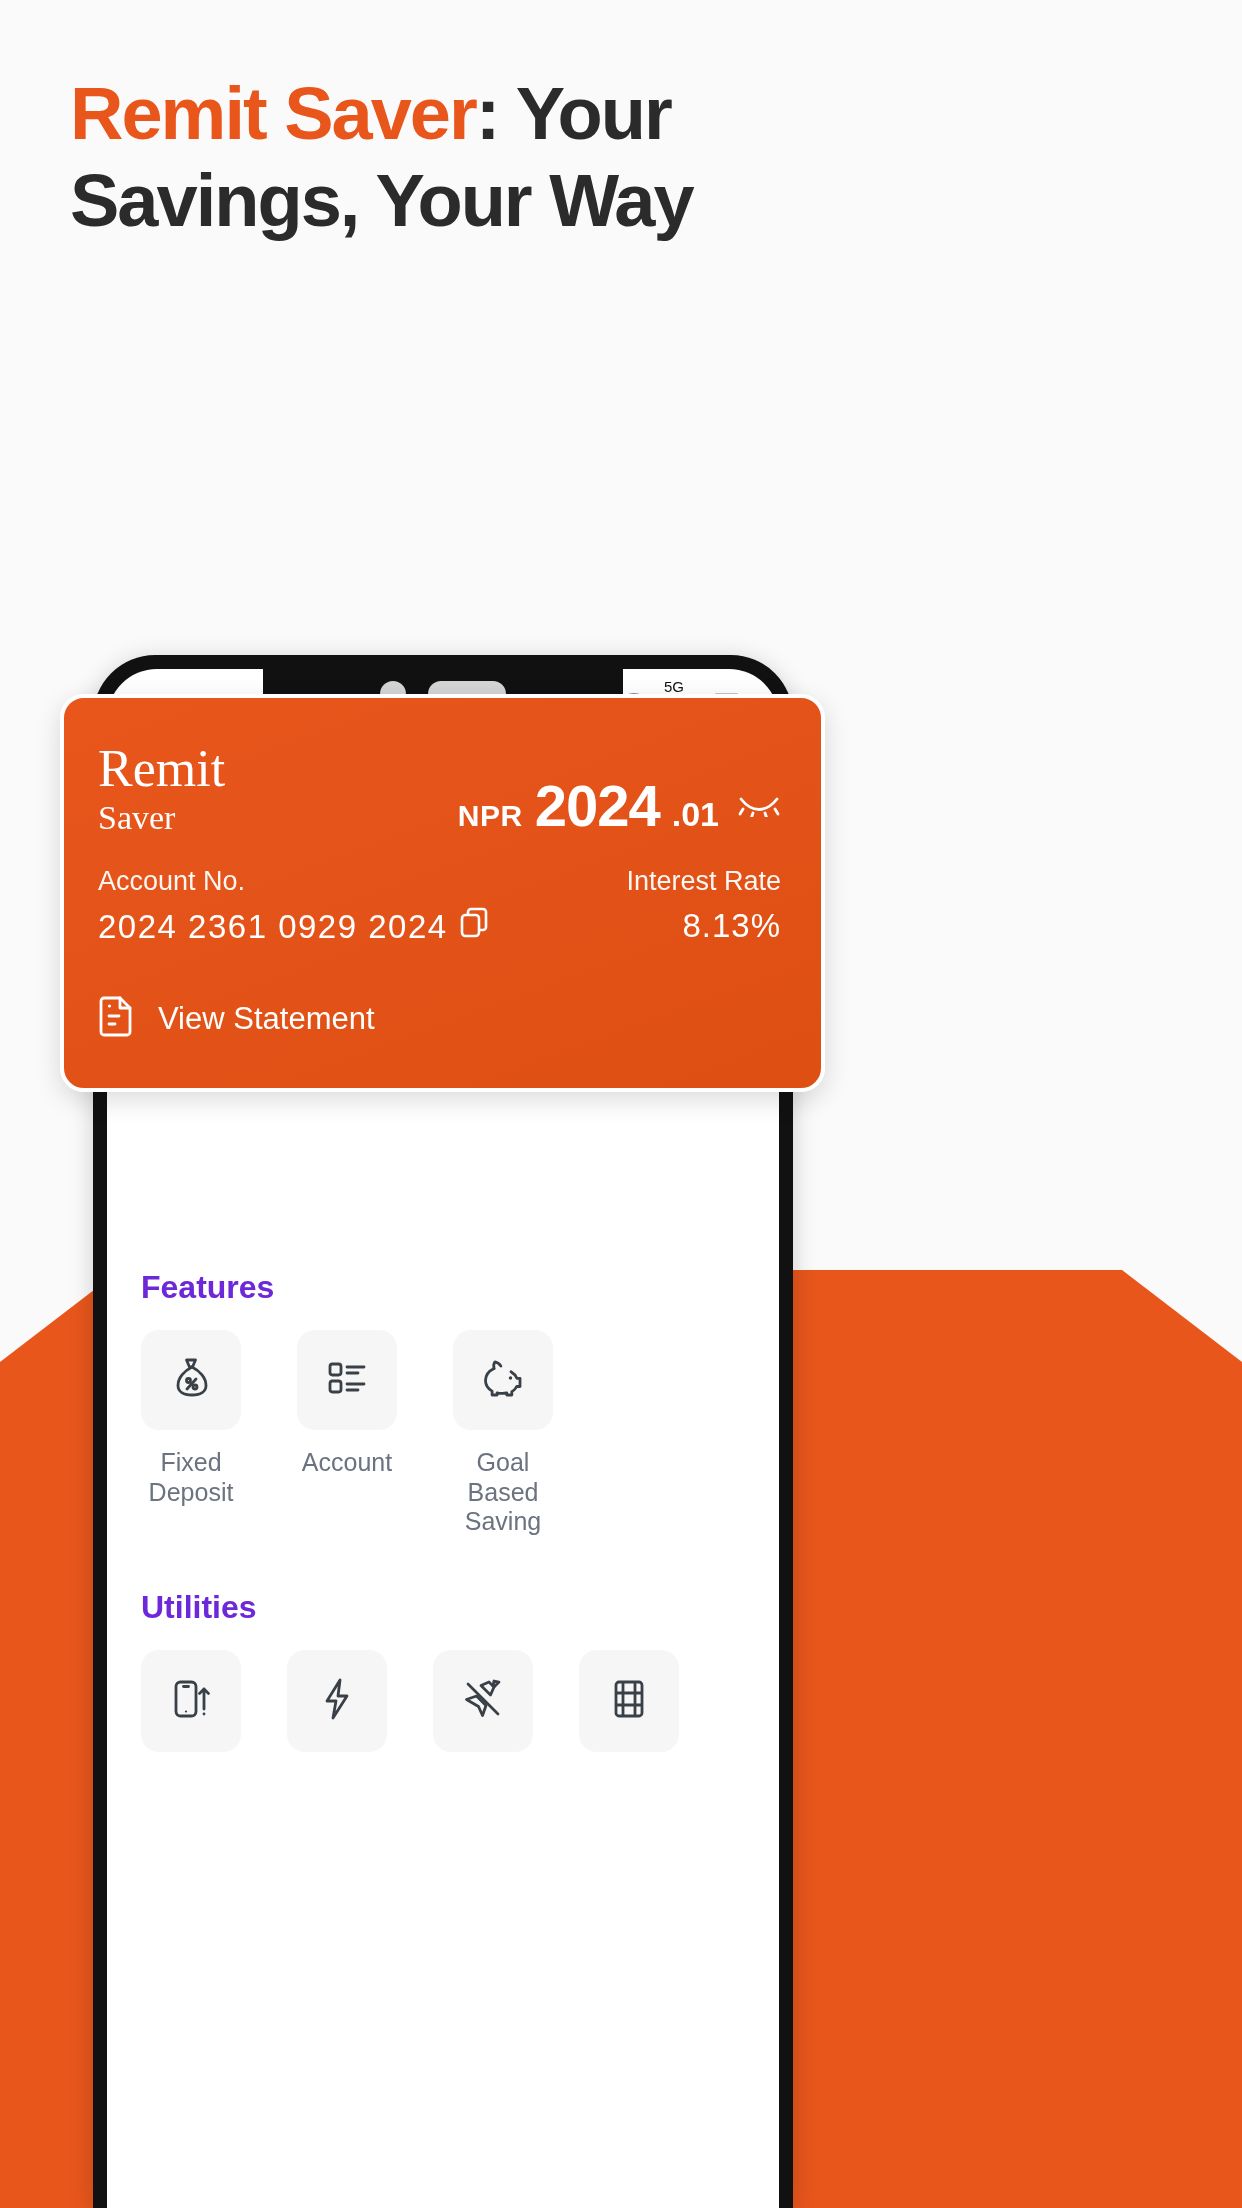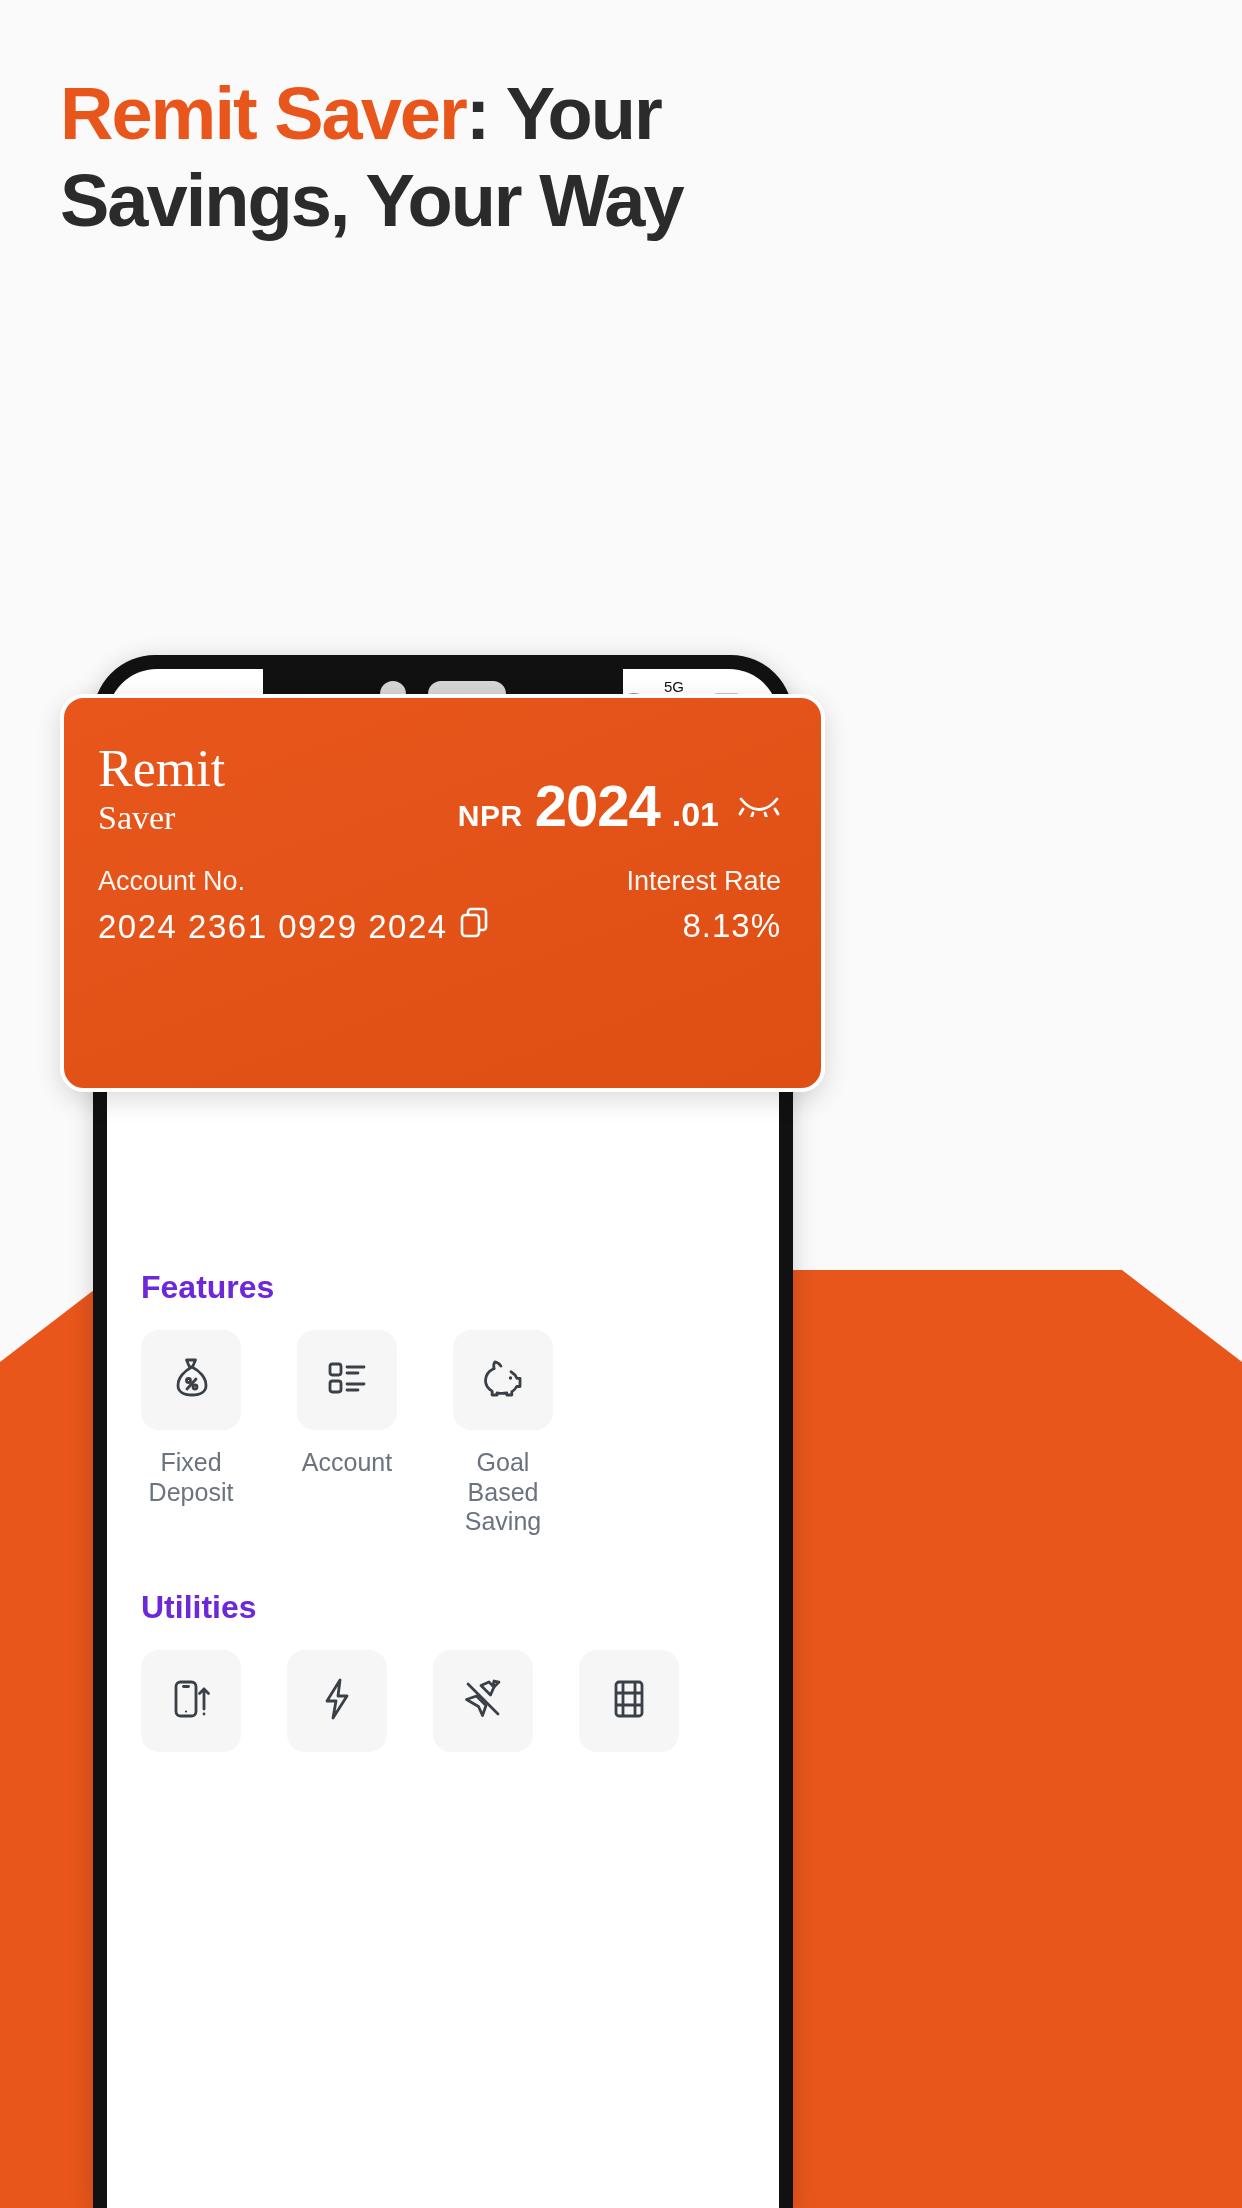--- a/index.html
+++ b/index.html
@@ -7,21 +7,21 @@
   body {
     font-family:"Liberation Sans", sans-serif;
     background:#FAFAFA;
     overflow:hidden;
     position:relative;
   }
 
   
   .headline {
     position:absolute;
-    left:60px; top:70px;
+    left:70px; top:70px;
     width:700px;
     font-size:74px;
     font-weight:bold;
     line-height:1.18;
     letter-spacing:-2px;
     color:#2B2B2B;
   }
   .headline .brand { color:#E8561C; }
 
   
@@ -369,13 +369,24 @@
           </svg>
         </span>
       </div>
     </div>
     <div>
       <div class="lbl" style="text-align:right;">Interest Rate</div>
       <div class="rate-val">8.13%</div>
     </div>
   </div>
 
+  <div class="view-stmt">
+    <span>
+      <svg width="38" height="44" viewBox="0 0 38 44" fill="none" stroke="#FFFFFF" stroke-width="2.8" stroke-linecap="round" stroke-linejoin="round">
+        <path d="M6 5h16l10 10v24a3 3 0 0 1-3 3H6a3 3 0 0 1-3-3V8a3 3 0 0 1 3-3z"></path>
+        <path d="M22 5v10h10"></path>
+        <path d="M11 23h10M11 31h6"></path>
+        <circle cx="11.5" cy="13" r="1.6" fill="#FFFFFF" stroke="none"></circle>
+      </svg>
+    </span>
+    <span>View Statement</span>
+  </div>
 </div>
 
 </body></html>

